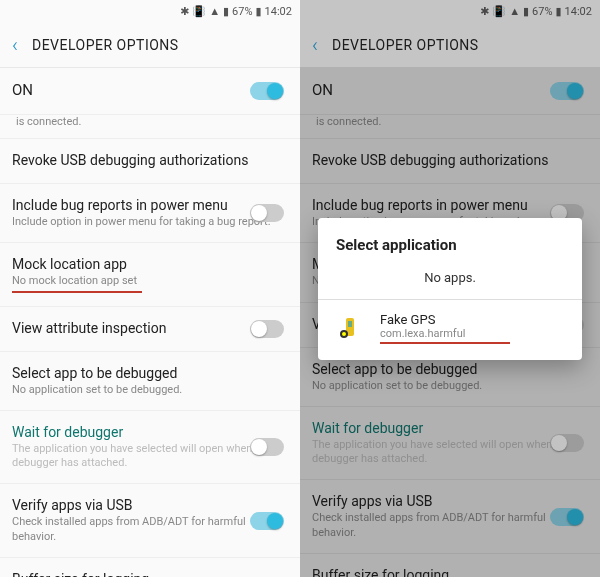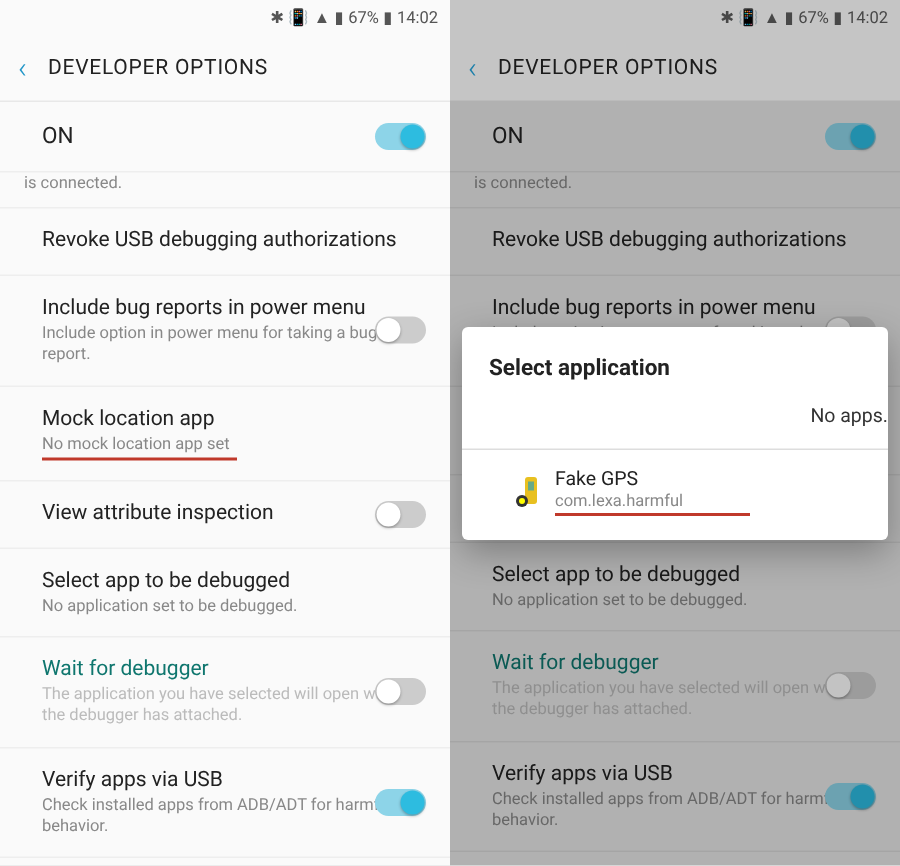--- a/index.html
+++ b/index.html
@@ -9,40 +9,40 @@
 .panel.right .content{filter:brightness(.9)}
 .statusbar{height:22px;background:#fafafa;display:flex;justify-content:flex-end;align-items:center;gap:3px;padding:0 8px;font-size:11px;color:#555}
 .panel.right .statusbar{background:#e8e8e8}
 .icon-sb{display:inline-block}
 .header{height:46px;background:#fafafa;display:flex;align-items:center;padding:0 12px;gap:14px;border-bottom:1px solid #e8e8e8}
 .panel.right .header{background:#e8e8e8;border-bottom:1px solid #d0d0d0}
 .back-icon{color:#2196c8;font-size:20px;font-weight:300}
 .header-title{font-size:14px;font-weight:400;color:#222;letter-spacing:.5px}
 .content{background:#fafafa}
 .panel.right .content{background:#e8e8e8}
-.row{padding:13px 28px;border-bottom:1px solid #eee;position:relative}
+.row{padding:13px 12px;border-bottom:1px solid #eee;position:relative}
 .panel.right .row{border-bottom:1px solid #d8d8d8}
 .row-title{font-size:14px;color:#222;margin-bottom:2px}
 .row-sub{font-size:11px;color:#888;line-height:1.3}
 .row.disabled .row-title{color:#0f766e}
 .row.disabled .row-sub{color:#bbb}
 .toggle{position:absolute;right:16px;top:50%;transform:translateY(-50%);width:34px;height:18px;border-radius:9px;background:#ccc}
 .toggle.on{background:#8dd4e8}
 .toggle::after{content:"";position:absolute;width:16px;height:16px;border-radius:50%;background:#fff;top:1px;left:1px;box-shadow:0 1px 2px rgba(0,0,0,.3)}
 .toggle.on::after{left:17px;background:#2dbce0}
 .row.on-row .row-title{font-size:15px}
 .partial-sub{font-size:11px;color:#888;padding:0 16px 10px;border-bottom:1px solid #eee}
 .panel.right .partial-sub{border-bottom:1px solid #d8d8d8}
 .underline{height:2px;background:#c0392b;width:130px;margin-top:2px}
 .dialog-overlay{position:absolute;top:0;left:0;right:0;bottom:0;background:rgba(0,0,0,.15);display:flex;align-items:center;justify-content:center}
-.dialog{background:#fff;border-radius:4px;width:284px;box-shadow:0 8px 24px rgba(0,0,0,.3)}
+.dialog{background:#fff;border-radius:4px;width:264px;box-shadow:0 8px 24px rgba(0,0,0,.3)}
 .dialog-title{font-size:15px;font-weight:700;color:#222;padding:18px 18px 10px}
-.dialog-noapps{font-size:13px;color:#333;text-align:right;padding:6px 0 14px}
+.dialog-noapps{font-size:13px;color:#333;text-align:center;padding:6px 0 14px}
 .dialog-sep{height:1px;background:#ddd}
-.dialog-app{display:flex;align-items:center;padding:12px 34px 16px;}
+.dialog-app{display:flex;align-items:center;padding:12px 20px 16px;gap:14px}
 .app-icon{width:28px;height:28px;position:relative}
 .app-icon svg{width:28px;height:28px}
 .app-info{flex:1}
 .app-name{font-size:13px;color:#222}
 .app-pkg{font-size:11px;color:#888}
 .app-underline{height:2px;background:#c0392b;width:130px;margin-top:2px}
 </style>
 </head>
 <body>
 

